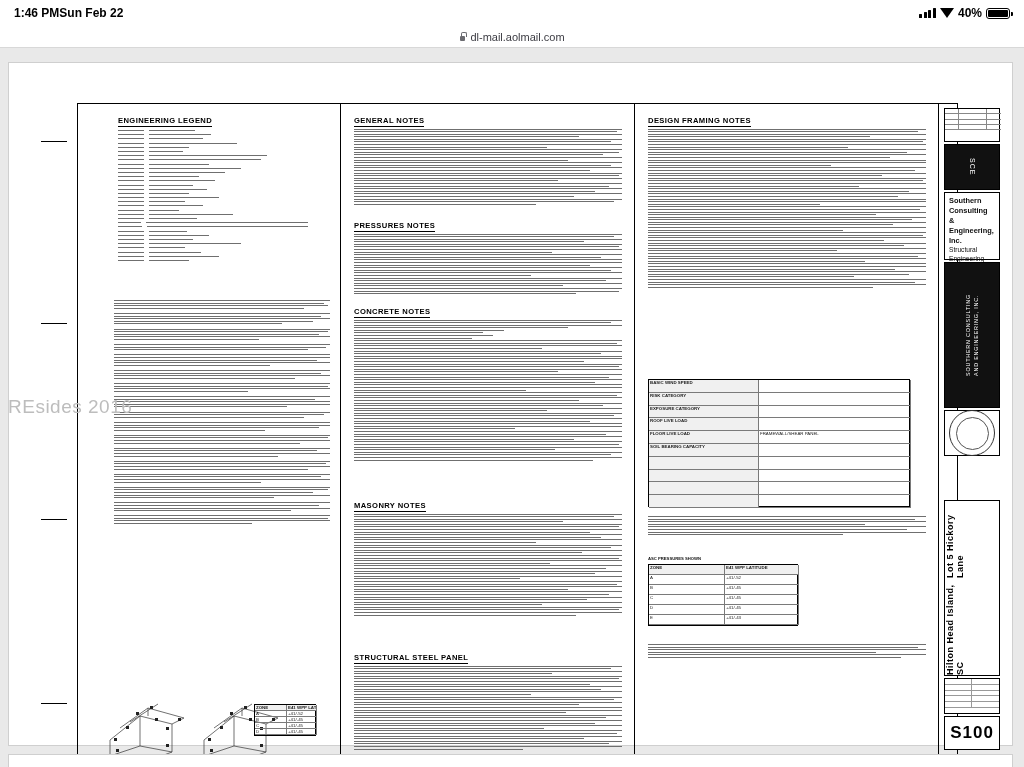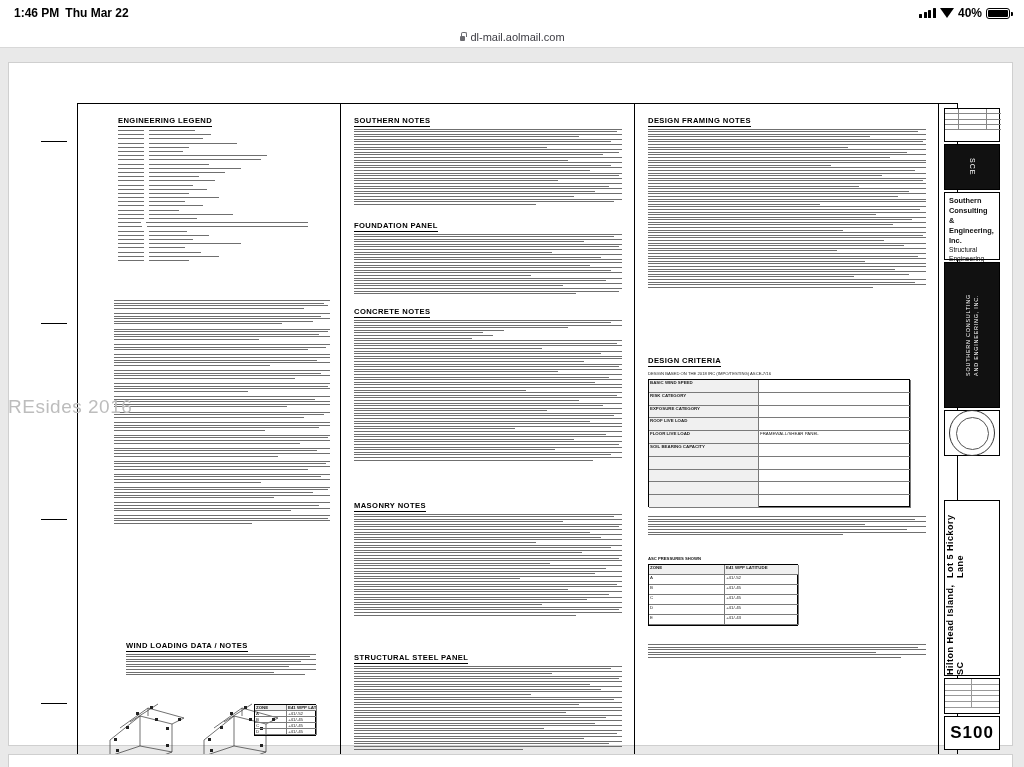--- a/index.html
+++ b/index.html
@@ -16,21 +16,21 @@
     height: 26px;
     background: #ffffff;
     display: flex;
     align-items: center;
     padding: 0 14px;
     font-size: 12px;
     font-weight: bold;
     color: #000;
     position: relative;
   }
-  .status-left { display: flex; gap: 6px; align-items: baseline; }
+  .status-left { display: flex; gap: 0; align-items: baseline; }
   .status-right { margin-left: auto; display: flex; align-items: center; gap: 4px; }
   .signal-bars { display: flex; align-items: flex-end; gap: 1.5px; height: 10px; }
   .signal-bars i { display: block; width: 3px; background: #000; border-radius: .5px; }
   .signal-bars i:nth-child(1) { height: 4px; }
   .signal-bars i:nth-child(2) { height: 6px; }
   .signal-bars i:nth-child(3) { height: 8px; }
   .signal-bars i:nth-child(4) { height: 10px; }
   .wifi-icon { width: 14px; height: 11px; position: relative; }
   .wifi-icon::after {
     content: "";
@@ -208,21 +208,21 @@
     white-space: nowrap;
   }
   .tbl .cell.hd { font-weight: bold; background: #f0f0f0; }
 </style>
 </head>
 <body>
 
 <div class="status-bar">
   <div class="status-left">
     <span>1:46 PM</span>
-    <span>Thu Mar 22</span>
+    <span>Sun Feb 22</span>
   </div>
   <div class="status-right">
     <span class="signal-bars">
         <i></i>
         <i></i>
         <i></i>
         <i></i>
       </span>
     <span class="wifi-icon"></span>
     <span>40%</span>
@@ -474,34 +474,20 @@
           <div class="ln" style="width:100%"></div>
             <div class="ln" style="width:82%"></div>
           <div class="ln sp"></div>
           <div class="ln" style="width:100%"></div>
             <div class="ln" style="width:99%"></div>
           <div class="ln" style="width:100%"></div>
             <div class="ln" style="width:64%"></div>
         </div>
       </div>
 
-      <div class="col" style="left:48px;top:530px;width:190px;">
-        <div class="hdr">WIND LOADING DATA / NOTES</div>
-        <div class="lines">
-          <div class="ln" style="width:100%"></div>
-            <div class="ln" style="width:97%"></div>
-          <div class="ln" style="width:100%"></div>
-            <div class="ln" style="width:92%"></div>
-          <div class="ln" style="width:100%"></div>
-            <div class="ln" style="width:86%"></div>
-          <div class="ln" style="width:100%"></div>
-            <div class="ln" style="width:78%"></div>
-          <div class="ln" style="width:94%"></div>
-        </div>
-      </div>
 
       <div class="cube" style="left:22px;top:590px;">
         <svg width="118" height="78" viewBox="0 0 118 78">
           <g fill="none" stroke="#333" stroke-width="0.7">
             <path d="M10 46 L40 22 L72 30 L72 58 L40 70 L10 62 Z"></path>
             <path d="M40 22 L40 52 L10 62"></path>
             <path d="M40 52 L72 58"></path>
             <path d="M20 34 L48 14 L84 24 L72 30"></path>
             <path d="M48 14 L48 22"></path>
             <path d="M30 28 L58 10"></path>
@@ -552,21 +538,21 @@
         <div class="cell">+41/-52</div>
         <div class="cell">B</div>
         <div class="cell">+41/-45</div>
         <div class="cell">C</div>
         <div class="cell">+41/-45</div>
         <div class="cell">D</div>
         <div class="cell">+41/-45</div>
       </div>
 
       <div class="col" style="left:276px;top:5px;width:268px;">
-        <div class="hdr">SOUTHERN NOTES</div>
+        <div class="hdr">GENERAL NOTES</div>
         <div class="lines">
           <div class="ln" style="width:100%"></div>
             <div class="ln" style="width:98%"></div>
           <div class="ln" style="width:100%"></div>
             <div class="ln" style="width:84%"></div>
           <div class="ln" style="width:100%"></div>
             <div class="ln" style="width:96%"></div>
           <div class="ln" style="width:100%"></div>
             <div class="ln" style="width:72%"></div>
           <div class="ln" style="width:100%"></div>
@@ -588,21 +574,21 @@
           <div class="ln" style="width:90%"></div>
             <div class="ln" style="width:100%"></div>
           <div class="ln" style="width:82%"></div>
             <div class="ln" style="width:100%"></div>
           <div class="ln" style="width:97%"></div>
             <div class="ln" style="width:68%"></div>
         </div>
       </div>
 
       <div class="col" style="left:276px;top:110px;width:268px;">
-        <div class="hdr">FOUNDATION PANEL</div>
+        <div class="hdr">PRESSURES NOTES</div>
         <div class="lines">
           <div class="ln" style="width:100%"></div>
             <div class="ln" style="width:97%"></div>
           <div class="ln" style="width:100%"></div>
             <div class="ln" style="width:86%"></div>
           <div class="ln" style="width:100%"></div>
             <div class="ln" style="width:99%"></div>
           <div class="ln" style="width:100%"></div>
             <div class="ln" style="width:74%"></div>
           <div class="ln" style="width:100%"></div>
@@ -831,25 +817,20 @@
             <div class="ln" style="width:100%"></div>
           <div class="ln" style="width:94%"></div>
             <div class="ln" style="width:74%"></div>
           <div class="ln" style="width:100%"></div>
             <div class="ln" style="width:96%"></div>
           <div class="ln" style="width:100%"></div>
             <div class="ln" style="width:81%"></div>
         </div>
       </div>
 
-      <div class="col" style="left:570px;top:245px;width:180px;">
-        <div class="hdr">DESIGN CRITERIA</div>
-        <div style="font-size:4.2px;color:#222;margin-top:2px;">DESIGN BASED ON THE 2018 IRC (IMPO/TESTING) ASCE-7/16</div>
-        <div style="font-size:4.2px;color:#222;margin-top:3px;font-weight:bold;">LOAD CRITERIA / ALLOWANCES</div>
-      </div>
 
       <div class="tbl" style="left:570px;top:275px;width:262px;height:128px;grid-template-columns:110px 152px;grid-auto-rows:12.8px;">
         <div class="cell hd">BASIC WIND SPEED</div>
         <div class="cell"></div>
         <div class="cell hd">RISK CATEGORY</div>
         <div class="cell"></div>
         <div class="cell hd">EXPOSURE CATEGORY</div>
         <div class="cell"></div>
         <div class="cell hd">ROOF LIVE LOAD</div>
         <div class="cell"></div>

